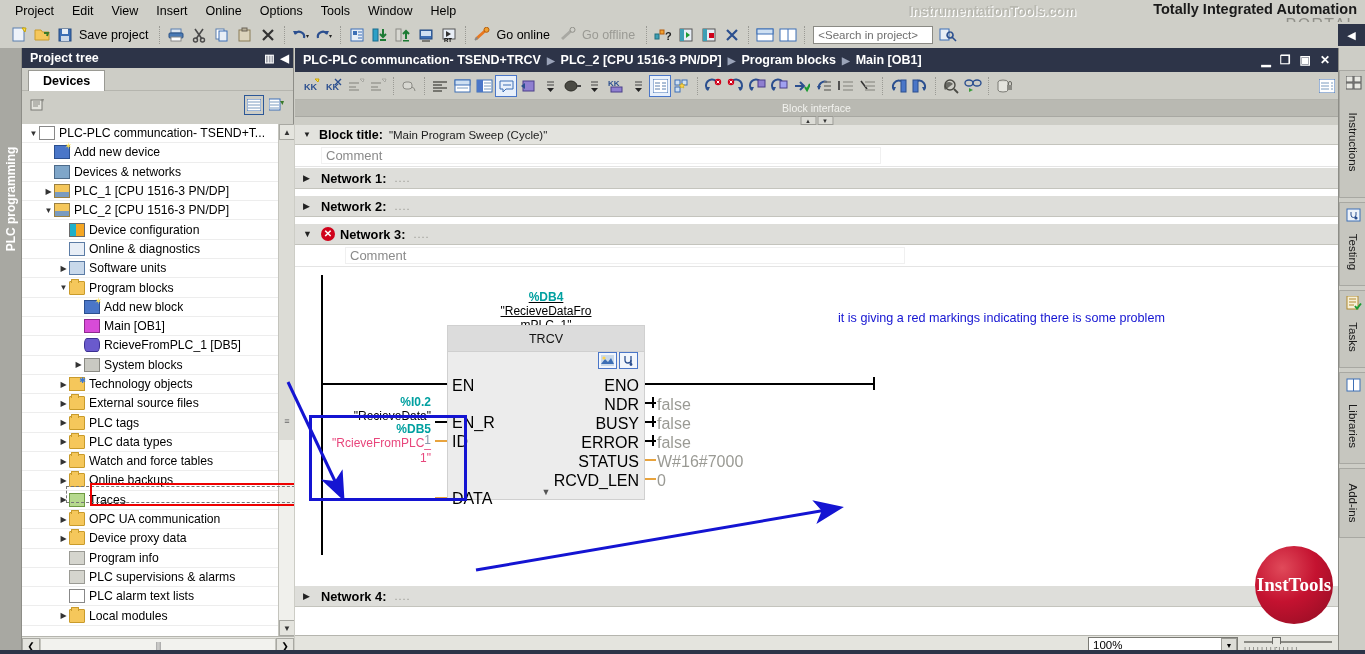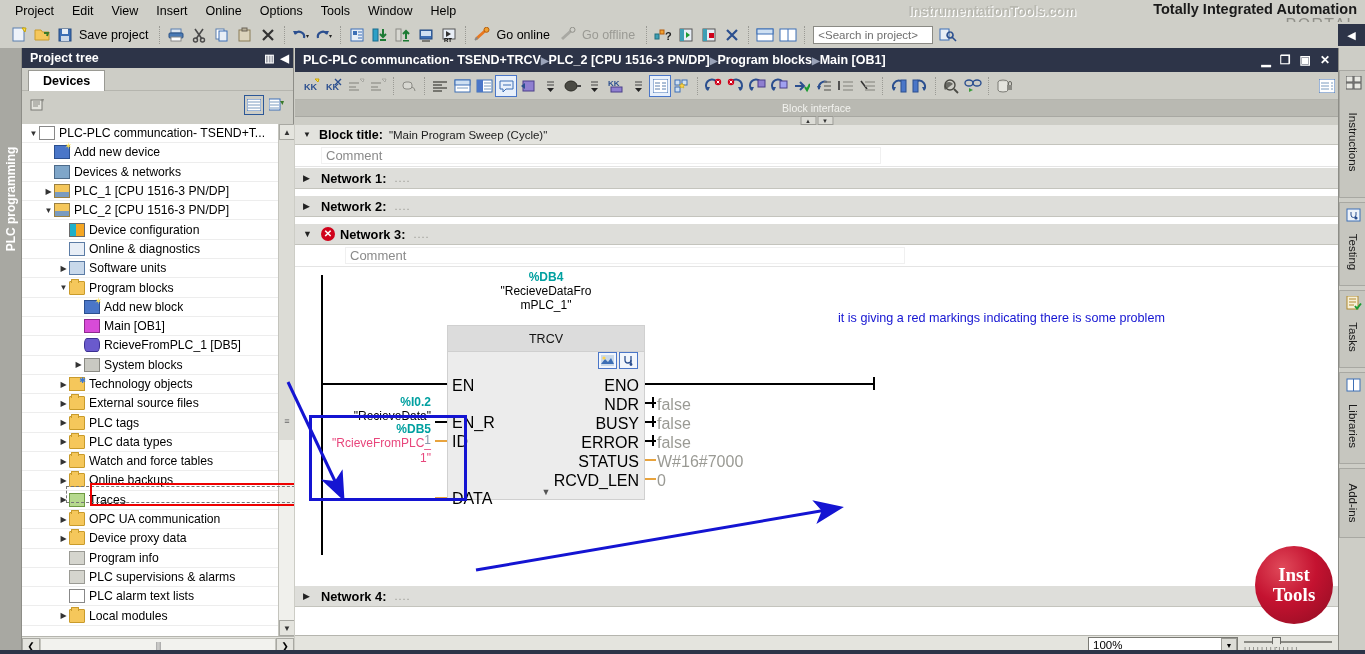--- a/index.html
+++ b/index.html
@@ -152,21 +152,21 @@
     position: absolute; left: 44px; top: 362px; width: 244px; height: 17px;
     border: 1px dashed #777; pointer-events: none; z-index: 4;
   }
 
   
   .editor { position: absolute; left: 295px; top: 48px; width: 1043px; height: 606px; background: #cdcdc6; }
   .ed-title {
     height: 24px; background: #2d3448; color: #fff; display: flex; align-items: center;
     font-size: 12.5px; font-weight: bold; padding-left: 8px; justify-content: space-between;
   }
-  .bc { display: flex; align-items: center; gap: 0; }
+  .bc { display: flex; align-items: center; gap: 6px; }
   .bc .sep { color: #9aa3b8; font-size: 10px; }
   .ed-winbtns { display: flex; align-items: center; gap: 9px; padding-right: 8px; font-size: 12px; }
   .ed-toolbar {
     height: 28px; background: #cdcdc6; display: flex; align-items: center;
     padding-left: 6px; gap: 0px; border-bottom: 1px solid #b5b5ae;
   }
   .etb { width: 22px; height: 22px; display: flex; align-items: center; justify-content: center; font-size: 12px; }
   .etb.sel { border: 1px solid #4a76c8; background: #e8f0fb; }
   .etb-sep { width: 1px; height: 18px; border-left: 1px dotted #9a9a94; margin: 0 4px; }
 
@@ -304,21 +304,21 @@
   .r-collapse {
     position: absolute; right: 0; top: 24px; width: 27px; height: 22px;
     background: #2d3448; color: #fff; display: flex; align-items: center; justify-content: center;
     font-size: 11px;
   }
 
   .inst-logo {
     position: absolute; right: 32px; bottom: 30px; width: 78px; height: 78px;
     border-radius: 50%;
     background: radial-gradient(circle at 35% 28%, #e04a5a 0%, #c41230 45%, #8e0d22 100%);
-    color: #fff; display: flex; flex-direction: column; align-items: center; justify-content: center;
+    color: #fff; display: flex; flex-direction: row; align-items: center; justify-content: center;
     font-family: "Liberation Serif", serif; font-size: 19px; font-weight: bold; line-height: 1.05;
     z-index: 30;
   }
   .bottom-strip { position: absolute; left: 0; bottom: 0; width: 1365px; height: 4px; background: #2d3448; }
 </style>
 </head>
 <body>
 
 <div id="app">
 
@@ -1002,21 +1002,21 @@
         <span>Network 3:</span>
         <span class="dots">....</span>
       </div>
       <div class="cmt-row" style="padding-left:50px">
         <div class="cmt-box">Comment</div>
       </div>
 
       <div class="lad">
         <div class="rail"></div>
 
-        <div class="db-hdr" style="left:152px; top:4px; width:198px;">
+        <div class="db-hdr" style="left:152px; top:24px; width:198px;text-decoration:underline;">
           <div class="db-num">%DB4</div>
           <div class="db-name">"RecieveDataFro</div>
           <div class="db-name">mPLC_1"</div>
         </div>
 
         <div class="fbbox">
           <div class="hdr">TRCV</div>
           <div class="hdr-icons">
             <span class="fbicon">
               <svg width="13" height="11">

